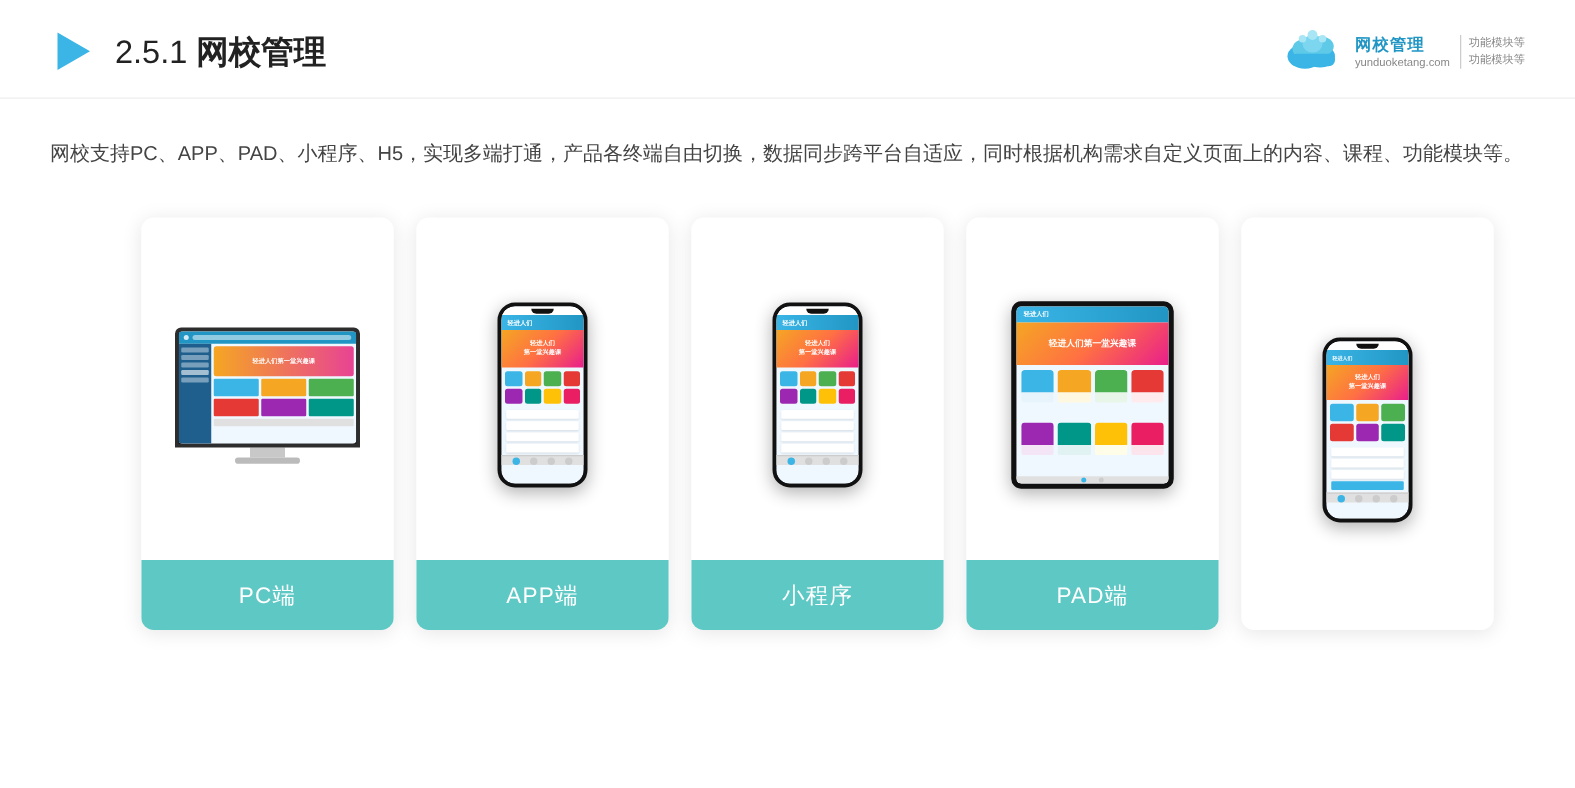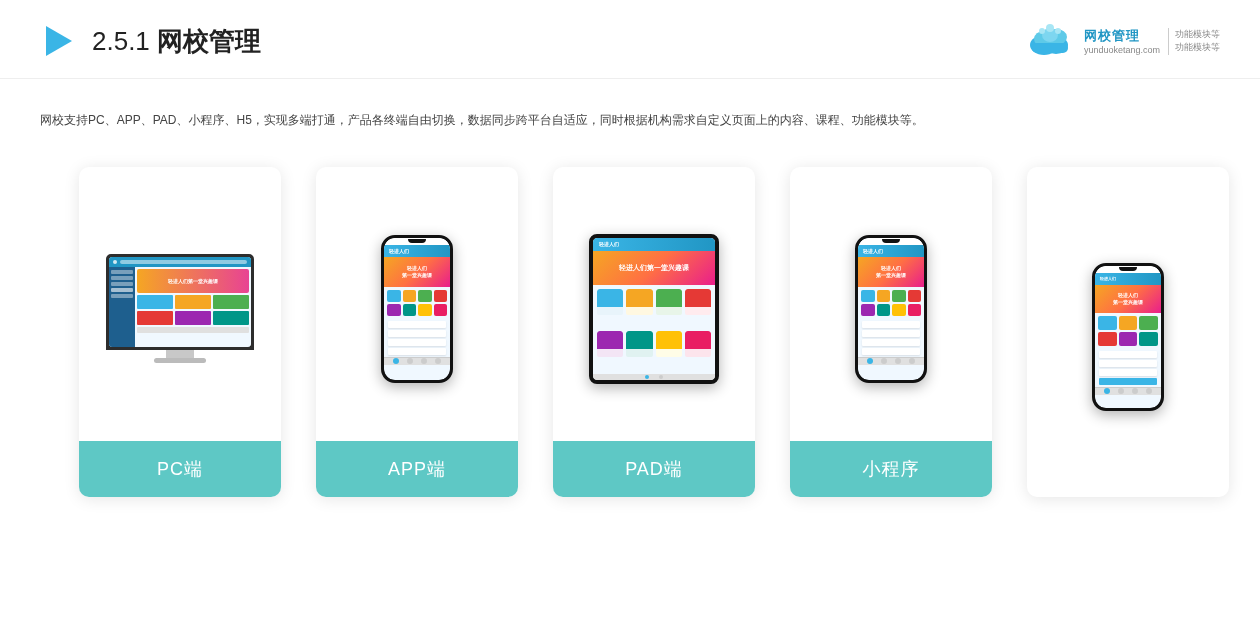--- a/index.html
+++ b/index.html
@@ -54,30 +54,30 @@
       color: #222;
     }
 
     .header-title span {
       font-weight: 400;
     }
 
     
     .description {
       padding: 30px 40px 20px 40px;
-      font-size: 12px;
+      font-size: 16px;
       line-height: 1.9;
       color: #444;
     }
 
     
     .cards-container {
       padding: 15px 30px 20px 30px;
       display: flex;
-      gap: 35px;
+      gap: 18px;
       justify-content: center;
       margin-left: 48px;
     }
 
     .card {
       background: #fff;
       border-radius: 10px;
       box-shadow: 0 2px 16px rgba(0,0,0,0.10);
       width: 202px;
       height: 330px;
@@ -291,74 +291,20 @@
               <div style="width:6px;height:6px;border-radius:50%;background:#ccc;"></div>
             </div>
           </div>
         </div>
       </div>
       <div class="card-label">APP端</div>
     </div>
 
     <div class="card">
       <div class="card-image-area">
-        <div style="width:130px; height:150px; background:#111; border-radius:8px; border:4px solid #111; overflow:hidden; box-shadow:0 4px 14px rgba(0,0,0,0.3);">
-          <div style="width:100%;height:100%;background:#f0f8ff;border-radius:4px;overflow:hidden;display:flex;flex-direction:column;">
-            <div style="height:13px;background:linear-gradient(90deg,#3ab5e6,#2196c4);display:flex;align-items:center;padding:0 6px;">
-              <span style="font-size:5px;color:#fff;font-weight:bold;">轻进人们</span>
-            </div>
-            <div style="height:34px;background:linear-gradient(135deg,#f5a623,#ff7043,#e91e8c);display:flex;align-items:center;justify-content:center;">
-              <span style="font-size:7px;color:#fff;font-weight:bold;">轻进人们第一堂兴趣课</span>
-            </div>
-            <div style="display:grid;grid-template-columns:repeat(4,1fr);gap:3px;padding:4px;flex:1;">
-              <div style="border-radius:3px;overflow:hidden;display:flex;flex-direction:column;">
-                <div style="height:18px;background:#3ab5e6;border-radius:2px 2px 0 0;"></div>
-                <div style="height:8px;background:#e8f4fb;border-radius:0 0 2px 2px;"></div>
-              </div>
-              <div style="border-radius:3px;overflow:hidden;display:flex;flex-direction:column;">
-                <div style="height:18px;background:#f5a623;border-radius:2px 2px 0 0;"></div>
-                <div style="height:8px;background:#fff8e1;border-radius:0 0 2px 2px;"></div>
-              </div>
-              <div style="border-radius:3px;overflow:hidden;display:flex;flex-direction:column;">
-                <div style="height:18px;background:#4caf50;border-radius:2px 2px 0 0;"></div>
-                <div style="height:8px;background:#e8f5e9;border-radius:0 0 2px 2px;"></div>
-              </div>
-              <div style="border-radius:3px;overflow:hidden;display:flex;flex-direction:column;">
-                <div style="height:18px;background:#e53935;border-radius:2px 2px 0 0;"></div>
-                <div style="height:8px;background:#ffebee;border-radius:0 0 2px 2px;"></div>
-              </div>
-              <div style="border-radius:3px;overflow:hidden;display:flex;flex-direction:column;">
-                <div style="height:18px;background:#9c27b0;border-radius:2px 2px 0 0;"></div>
-                <div style="height:8px;background:#f3e5f5;border-radius:0 0 2px 2px;"></div>
-              </div>
-              <div style="border-radius:3px;overflow:hidden;display:flex;flex-direction:column;">
-                <div style="height:18px;background:#009688;border-radius:2px 2px 0 0;"></div>
-                <div style="height:8px;background:#e0f2f1;border-radius:0 0 2px 2px;"></div>
-              </div>
-              <div style="border-radius:3px;overflow:hidden;display:flex;flex-direction:column;">
-                <div style="height:18px;background:#ffc107;border-radius:2px 2px 0 0;"></div>
-                <div style="height:8px;background:#fffde7;border-radius:0 0 2px 2px;"></div>
-              </div>
-              <div style="border-radius:3px;overflow:hidden;display:flex;flex-direction:column;">
-                <div style="height:18px;background:#e91e63;border-radius:2px 2px 0 0;"></div>
-                <div style="height:8px;background:#fce4ec;border-radius:0 0 2px 2px;"></div>
-              </div>
-            </div>
-            <div style="height:6px;background:#e0e0e0;display:flex;align-items:center;justify-content:center;gap:10px;">
-              <div style="width:4px;height:4px;border-radius:50%;background:#3ab5e6;"></div>
-              <div style="width:4px;height:4px;border-radius:50%;background:#ccc;"></div>
-            </div>
-          </div>
-        </div>
-      </div>
-      <div class="card-label">PAD端</div>
-    </div>
-
-    <div class="card">
-      <div class="card-image-area">
         <div style="width:72px; height:148px; background:#111; border-radius:14px; border:3px solid #111; overflow:hidden; box-shadow:0 4px 14px rgba(0,0,0,0.3); position:relative;">
           <div style="position:absolute;top:0;left:0;right:0;bottom:0;background:#f0f8ff;border-radius:11px;overflow:hidden;display:flex;flex-direction:column;">
             <div style="height:7px;background:#fff;display:flex;align-items:center;justify-content:center;">
               <div style="width:18px;height:4px;background:#111;border-radius:0 0 4px 4px;"></div>
             </div>
             <div style="height:12px;background:linear-gradient(90deg,#3ab5e6,#2196c4);display:flex;align-items:center;padding:0 5px;">
               <span style="font-size:5px;color:#fff;font-weight:bold;">轻进人们</span>
             </div>
             <div style="height:30px;background:linear-gradient(135deg,#f5a623,#ff7043,#e91e8c);display:flex;align-items:center;justify-content:center;">
               <span style="font-size:5px;color:#fff;font-weight:bold;text-align:center;line-height:1.4;">轻进人们<br>第一堂兴趣课</span>
@@ -386,20 +332,74 @@
               <div style="width:6px;height:6px;border-radius:50%;background:#ccc;"></div>
             </div>
           </div>
         </div>
       </div>
       <div class="card-label">小程序</div>
     </div>
 
     <div class="card">
       <div class="card-image-area">
+        <div style="width:130px; height:150px; background:#111; border-radius:8px; border:4px solid #111; overflow:hidden; box-shadow:0 4px 14px rgba(0,0,0,0.3);">
+          <div style="width:100%;height:100%;background:#f0f8ff;border-radius:4px;overflow:hidden;display:flex;flex-direction:column;">
+            <div style="height:13px;background:linear-gradient(90deg,#3ab5e6,#2196c4);display:flex;align-items:center;padding:0 6px;">
+              <span style="font-size:5px;color:#fff;font-weight:bold;">轻进人们</span>
+            </div>
+            <div style="height:34px;background:linear-gradient(135deg,#f5a623,#ff7043,#e91e8c);display:flex;align-items:center;justify-content:center;">
+              <span style="font-size:7px;color:#fff;font-weight:bold;">轻进人们第一堂兴趣课</span>
+            </div>
+            <div style="display:grid;grid-template-columns:repeat(4,1fr);gap:3px;padding:4px;flex:1;">
+              <div style="border-radius:3px;overflow:hidden;display:flex;flex-direction:column;">
+                <div style="height:18px;background:#3ab5e6;border-radius:2px 2px 0 0;"></div>
+                <div style="height:8px;background:#e8f4fb;border-radius:0 0 2px 2px;"></div>
+              </div>
+              <div style="border-radius:3px;overflow:hidden;display:flex;flex-direction:column;">
+                <div style="height:18px;background:#f5a623;border-radius:2px 2px 0 0;"></div>
+                <div style="height:8px;background:#fff8e1;border-radius:0 0 2px 2px;"></div>
+              </div>
+              <div style="border-radius:3px;overflow:hidden;display:flex;flex-direction:column;">
+                <div style="height:18px;background:#4caf50;border-radius:2px 2px 0 0;"></div>
+                <div style="height:8px;background:#e8f5e9;border-radius:0 0 2px 2px;"></div>
+              </div>
+              <div style="border-radius:3px;overflow:hidden;display:flex;flex-direction:column;">
+                <div style="height:18px;background:#e53935;border-radius:2px 2px 0 0;"></div>
+                <div style="height:8px;background:#ffebee;border-radius:0 0 2px 2px;"></div>
+              </div>
+              <div style="border-radius:3px;overflow:hidden;display:flex;flex-direction:column;">
+                <div style="height:18px;background:#9c27b0;border-radius:2px 2px 0 0;"></div>
+                <div style="height:8px;background:#f3e5f5;border-radius:0 0 2px 2px;"></div>
+              </div>
+              <div style="border-radius:3px;overflow:hidden;display:flex;flex-direction:column;">
+                <div style="height:18px;background:#009688;border-radius:2px 2px 0 0;"></div>
+                <div style="height:8px;background:#e0f2f1;border-radius:0 0 2px 2px;"></div>
+              </div>
+              <div style="border-radius:3px;overflow:hidden;display:flex;flex-direction:column;">
+                <div style="height:18px;background:#ffc107;border-radius:2px 2px 0 0;"></div>
+                <div style="height:8px;background:#fffde7;border-radius:0 0 2px 2px;"></div>
+              </div>
+              <div style="border-radius:3px;overflow:hidden;display:flex;flex-direction:column;">
+                <div style="height:18px;background:#e91e63;border-radius:2px 2px 0 0;"></div>
+                <div style="height:8px;background:#fce4ec;border-radius:0 0 2px 2px;"></div>
+              </div>
+            </div>
+            <div style="height:6px;background:#e0e0e0;display:flex;align-items:center;justify-content:center;gap:10px;">
+              <div style="width:4px;height:4px;border-radius:50%;background:#3ab5e6;"></div>
+              <div style="width:4px;height:4px;border-radius:50%;background:#ccc;"></div>
+            </div>
+          </div>
+        </div>
+      </div>
+      <div class="card-label">PAD端</div>
+    </div>
+
+    <div class="card">
+      <div class="card-image-area">
         <div style="width:72px; height:148px; background:#111; border-radius:14px; border:3px solid #111; overflow:hidden; box-shadow:0 4px 14px rgba(0,0,0,0.3); position:relative;">
           <div style="position:absolute;top:0;left:0;right:0;bottom:0;background:#f0f8ff;border-radius:11px;overflow:hidden;display:flex;flex-direction:column;">
             <div style="height:7px;background:#fff;display:flex;align-items:center;justify-content:center;">
               <div style="width:18px;height:4px;background:#111;border-radius:0 0 4px 4px;"></div>
             </div>
             <div style="height:12px;background:linear-gradient(90deg,#3ab5e6,#2196c4);display:flex;align-items:center;padding:0 5px;">
               <span style="font-size:4px;color:#fff;font-weight:bold;">轻进人们</span>
             </div>
             <div style="height:28px;background:linear-gradient(135deg,#f5a623,#ff7043,#e91e8c);display:flex;align-items:center;justify-content:center;">
               <span style="font-size:5px;color:#fff;font-weight:bold;text-align:center;line-height:1.4;">轻进人们<br>第一堂兴趣课</span>

